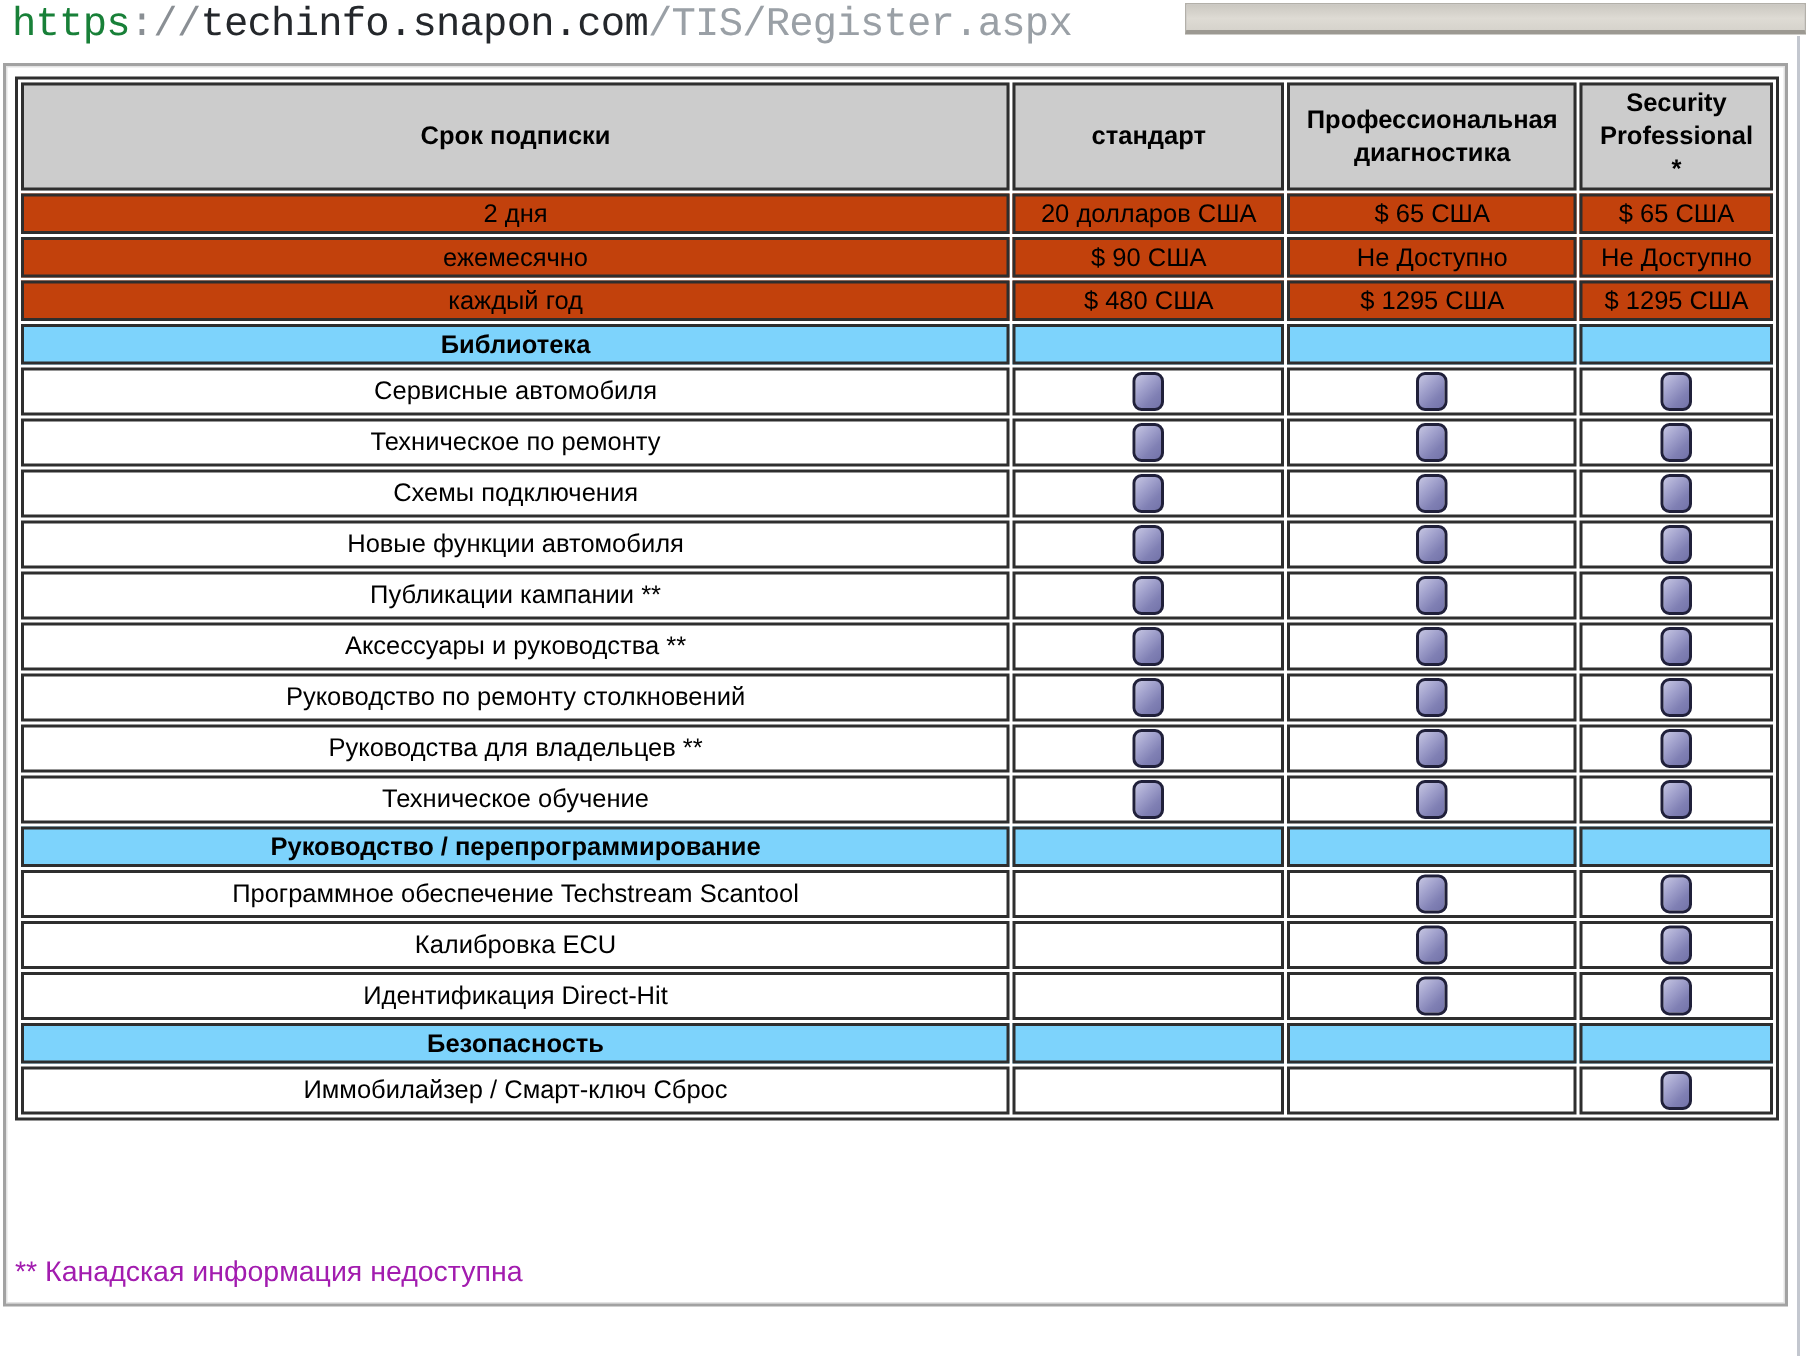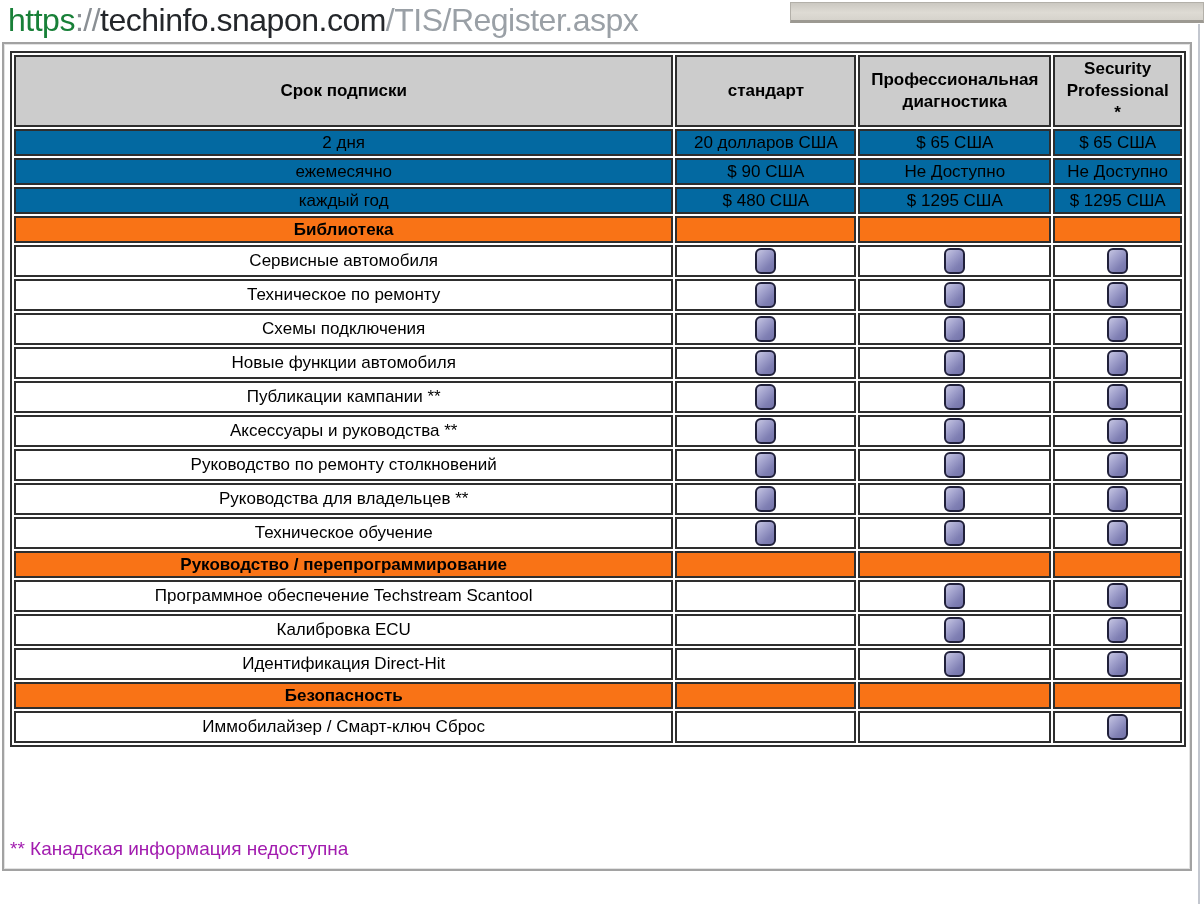--- a/index.html
+++ b/index.html
@@ -7,22 +7,23 @@
     width: 1204px; height: 904px;
     background: #ffffff;
     font-family: "Liberation Sans", sans-serif;
     overflow: hidden;
     position: relative;
   }
 
   
   .url-bar {
     position: absolute; top: 2px; left: 8px;
-    font-size: 32px; letter-spacing: -0.5px;
+    font-size: 27px; letter-spacing: -0.5px;
     white-space: nowrap;
+    font-family: Liberation Mono, monospace;
   }
   .url-bar .scheme { color: #188038; }
   .url-bar .sep    { color: #8a8f94; }
   .url-bar .domain { color: #24272b; }
   .url-bar .path   { color: #9aa0a6; }
 
   .top-scrollbar {
     position: absolute; top: 2px; left: 790px; right: 0; height: 21px;
     background: linear-gradient(#cbc8c1, #dedbd4 55%, #d6d3cc);
     border: 1px solid #b3b0a9;
@@ -61,22 +62,22 @@
     overflow: hidden;
     padding: 1px 2px;
   }
   table.pricing th {
     background: #cccccc;
     font-weight: bold;
     height: 72px;
     line-height: 22px;
   }
   th.pre { white-space: pre-line; }
-  tr.price-row td   { height: 27px; background: #0369a1; }
-  tr.section-row td { height: 27px; background: #f97316; font-weight: bold; margin-left: 12px; }
+  tr.price-row td   { height: 27px; background: #c2410c; }
+  tr.section-row td { height: 27px; background: #7dd3fc; font-weight: bold; margin-left: 12px; }
   tr.feature-row td { height: 32px; background: #fff; }
 
   .avail-icon {
     display: inline-block;
     width: 21px; height: 26px;
     border-radius: 6px;
     border: 2px solid #20203a;
     background: linear-gradient(135deg, #c6c6e2 0%, #a2a2cd 35%, #8080b4 70%, #7272a8 100%);
     vertical-align: middle;
   }

